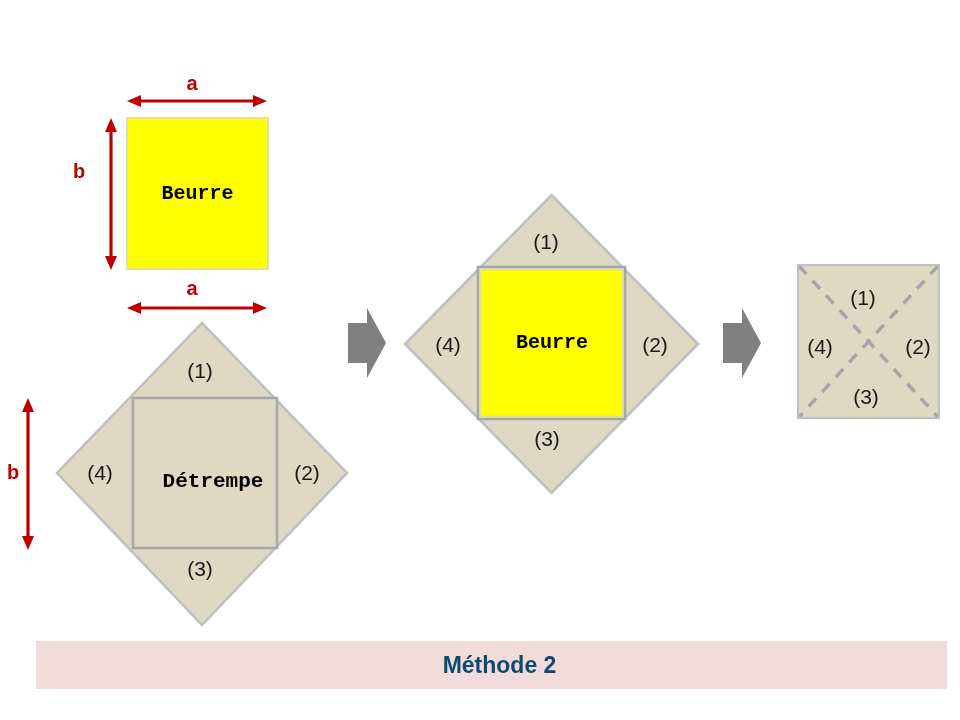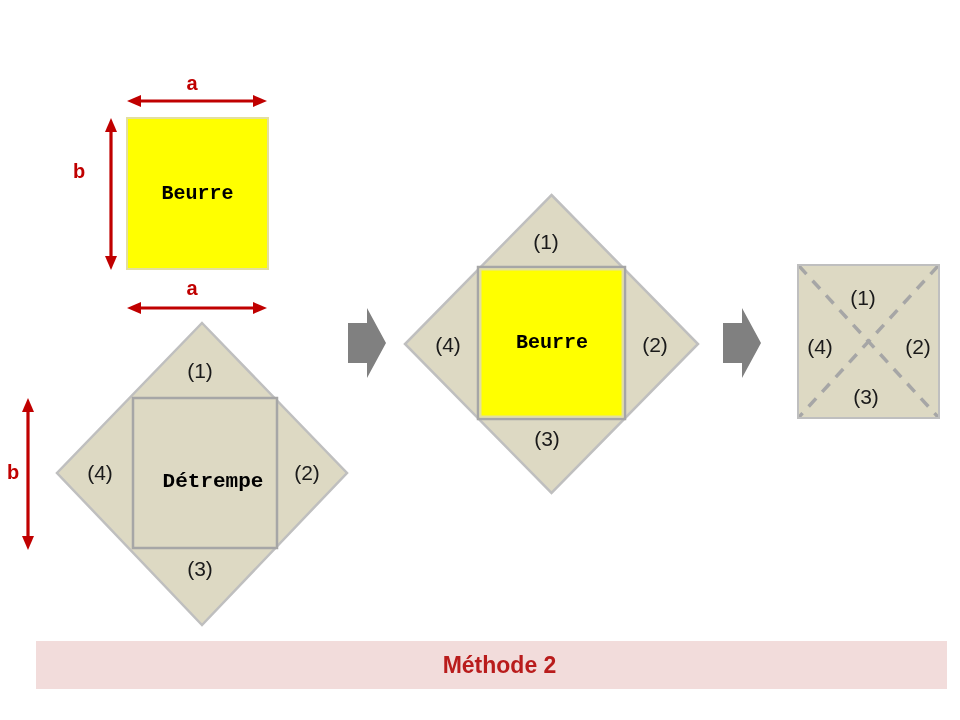--- a/index.html
+++ b/index.html
@@ -23,21 +23,21 @@
     display:flex;align-items:center;justify-content:center;
   }
   .folded-square{
     position:absolute;left:797px;top:264px;width:139px;height:151px;
     background:#DDD9C3;border:2px solid #BFBFBF;
   }
   .banner{
     position:absolute;left:36px;top:641px;width:911px;height:48px;
     background:#F2DCDB;display:flex;align-items:center;justify-content:center;
   }
-  .banner-text{font-weight:bold;font-size:23px;color:#b91c1c;margin-left:16px;}
+  .banner-text{font-weight:bold;font-size:23px;color:#0c4a6e;margin-left:16px;}
   svg{display:block;}
 </style>
 </head>
 <body>
 
 <div id="slide">
 
   <div class="dim" style="left:192px;top:83px;">a</div>
 
   <svg class="abs" style="left:127px;top:93px;" width="140" height="16" viewBox="0 0 140 16">

